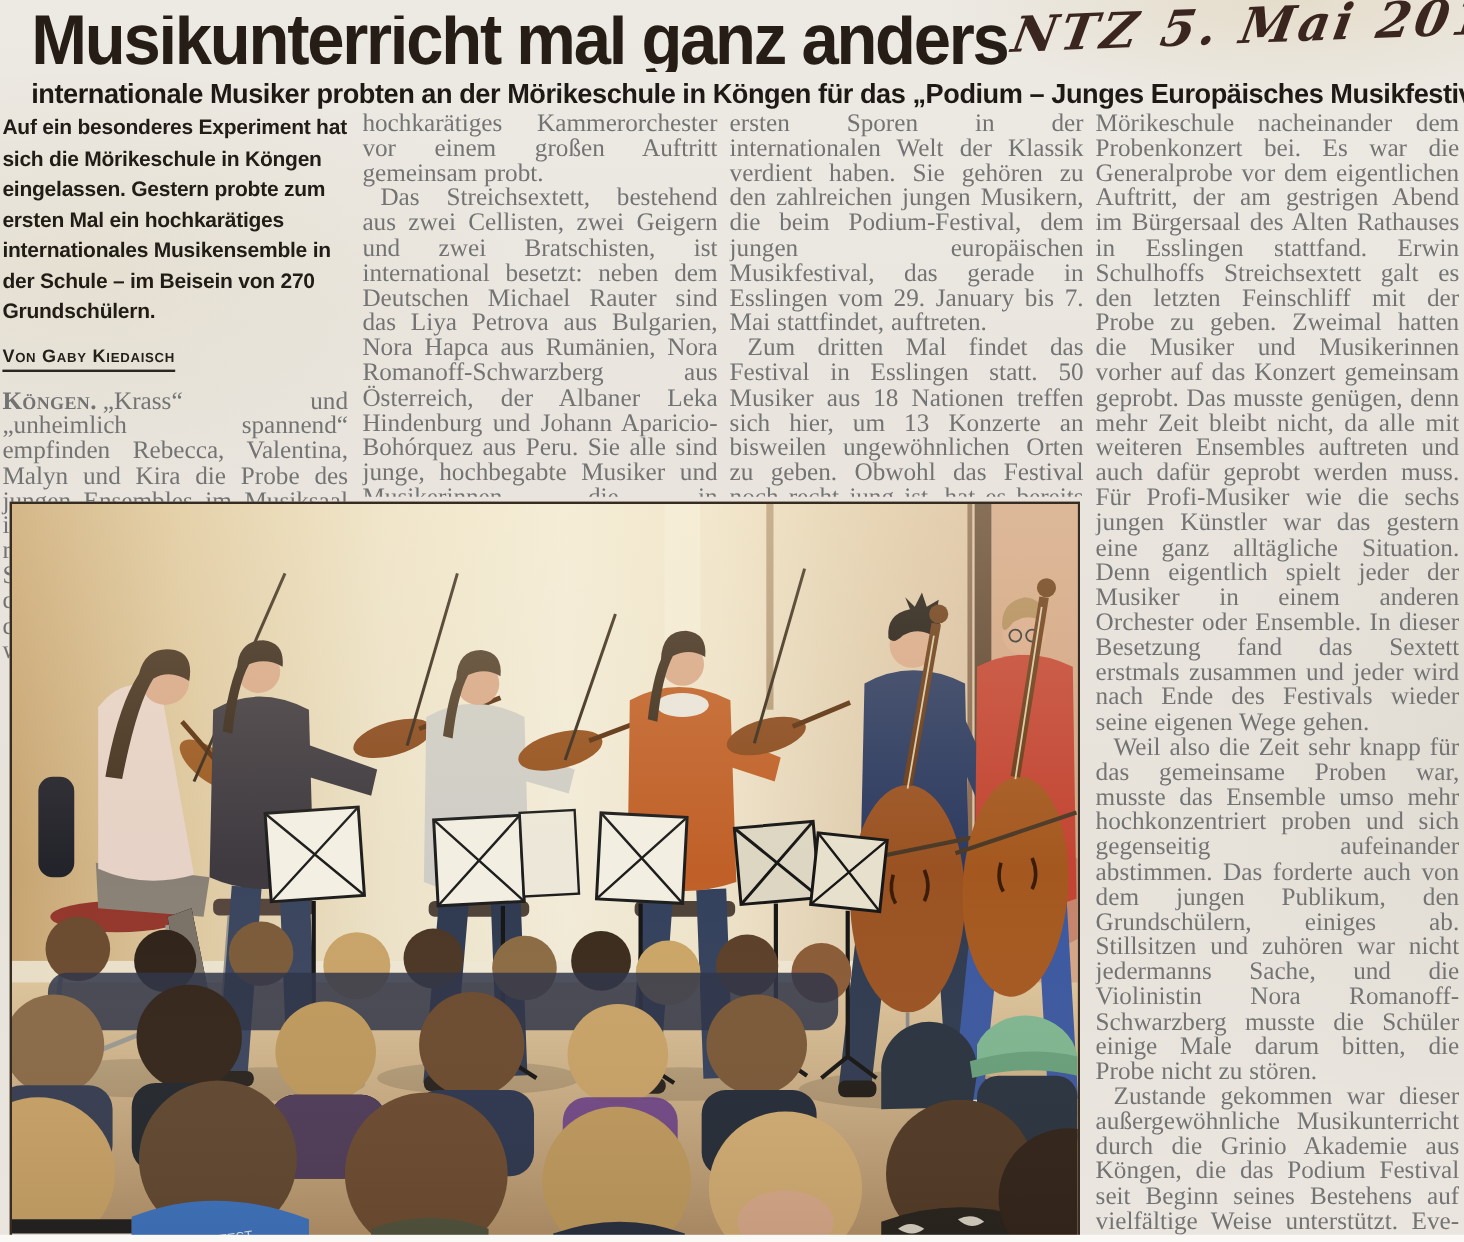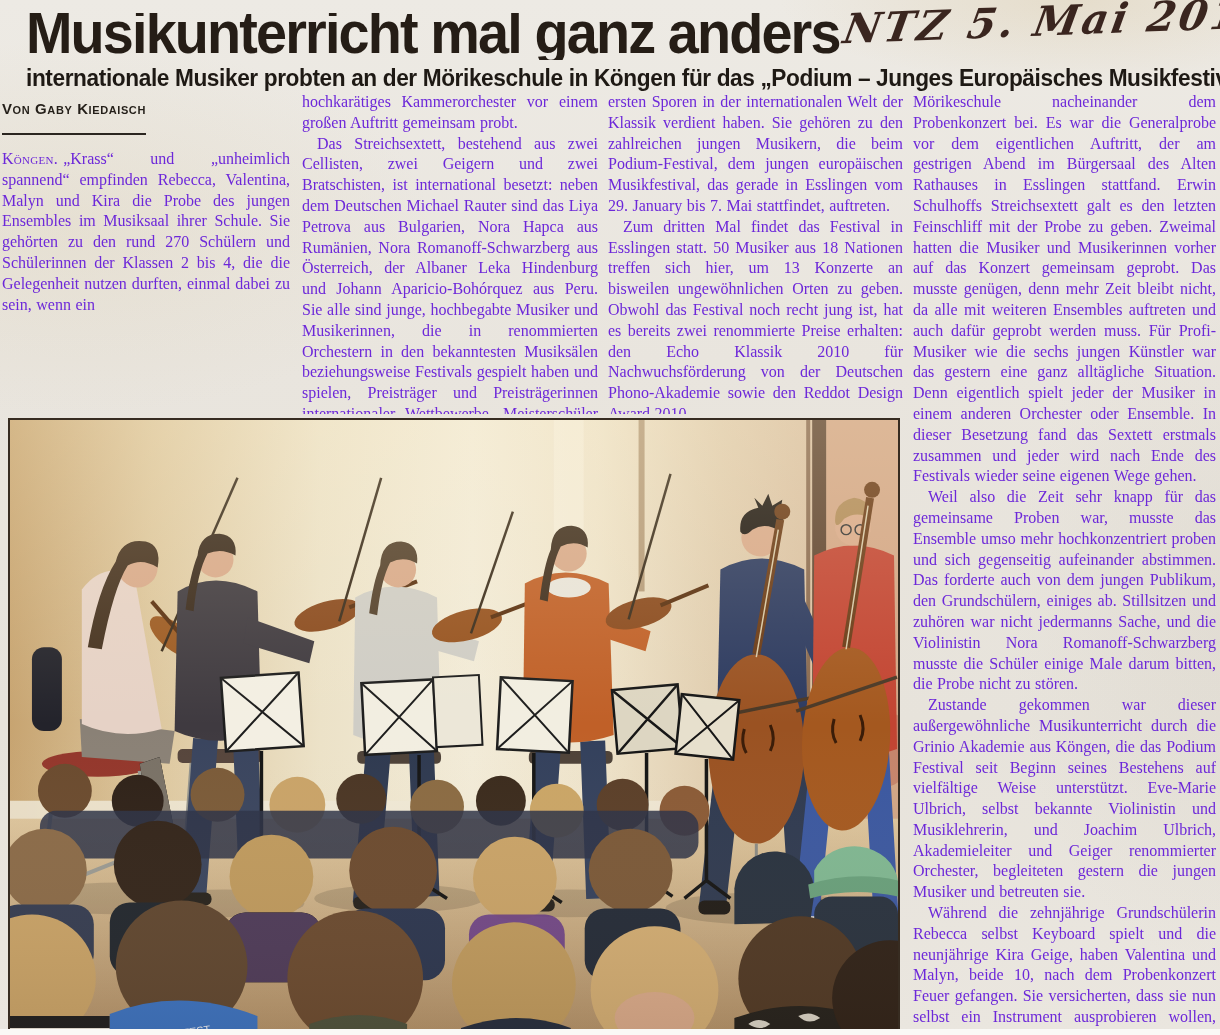--- a/index.html
+++ b/index.html
@@ -42,28 +42,28 @@
   .col2{left:302px;width:296px;height:322px;overflow:hidden;}
   .col3{left:608px;width:295px;height:322px;overflow:hidden;}
   .col4{left:913px;width:303px;height:941px;overflow:hidden;}
   .lead{
     margin:2px 0 8px 0;font-family:"Liberation Sans",sans-serif;font-weight:700;
     font-size:17.5px;line-height:25.5px;letter-spacing:-.2px;color:#211c16;text-align:left;
   }
   .byline{
     display:inline-block;margin:8px 0 14px 0;font-family:"Liberation Sans",sans-serif;
     font-weight:700;font-variant:small-caps;font-size:15px;letter-spacing:.6px;
-    border-bottom:2px solid #2b2username5242;border-bottom:2px solid #2b2620;padding-bottom:16px;color:#241f19;
+    border-bottom:2px solid #2b2username5242;border-bottom:2px solid #2b2620;padding-bottom:2px;color:#241f19;
   }
   .body-p{
-    margin:0;font-size:16px;line-height:20.8px;text-align:justify;
-    color:#6d28d9;word-spacing:.5px;
+    margin:0;font-size:21px;line-height:20.8px;text-align:justify;
+    color:#737373;word-spacing:.5px;
   }
   .body-p.indent{text-indent:15px;}
-  .dateline{font-weight:400;font-variant:small-caps;letter-spacing:.3px;margin-right:5px;}
+  .dateline{font-weight:700;font-variant:small-caps;letter-spacing:.3px;margin-right:5px;}
   
   .photo{
     position:absolute;left:8px;top:326px;width:888px;height:610px;margin:0;
     border:2px solid #372c21;box-sizing:content-box;background:#e8dcbf;
   }
   .photo svg{display:block;width:100%;height:100%;}
   .bottom-strip{position:absolute;left:0;bottom:0;width:1220px;height:6px;background:#faf9f6;}
 </style>
 </head>
 <body>
@@ -74,20 +74,21 @@
     <div class="headline-clip">
       <h1 class="headline">Musikunterricht mal ganz anders</h1>
     </div>
     <div class="handnote">NTZ 5. Mai 2011</div>
     <h2 class="subheadline">internationale Musiker probten an der Mörikeschule in Köngen für das „Podium – Junges Europäisches Musikfestival Esslingen“</h2>
   </div>
 
   <div class="content">
 
     <div class="col col1">
+      <p class="lead">Auf ein besonderes Experiment hat sich die Mörikeschule in Köngen eingelassen. Gestern probte zum ersten Mal ein hochkarätiges internationales Musikensemble in der Schule – im Beisein von 270 Grundschülern.</p>
       <div class="byline">Von Gaby Kiedaisch</div>
       <p class="body-p"><span class="dateline">Köngen.</span><span>„Krass“ und „unheimlich spannend“ empfinden Rebecca, Valentina, Malyn und Kira die Probe des jungen Ensembles im Musiksaal ihrer Schule. Sie gehörten zu den rund 270 Schülern und Schülerinnen der Klassen 2 bis 4, die die Gelegenheit nutzen durften, einmal dabei zu sein, wenn ein</span></p>
     </div>
 
     <div class="col col2">
       <p class="body-p">hochkarätiges Kammerorchester vor einem großen Auftritt gemeinsam probt.</p>
       <p class="body-p indent">Das Streichsextett, bestehend aus zwei Cellisten, zwei Geigern und zwei Bratschisten, ist international besetzt: neben dem Deutschen Michael Rauter sind das Liya Petrova aus Bulgarien, Nora Hapca aus Rumänien, Nora Romanoff-Schwarzberg aus Österreich, der Albaner Leka Hindenburg und Johann Aparicio-Bohórquez aus Peru. Sie alle sind junge, hochbegabte Musiker und Musikerinnen, die in renommierten Orchestern in den bekanntesten Musiksälen beziehungsweise Festivals gespielt haben und spielen, Preisträger und Preisträgerinnen internationaler Wettbewerbe, Meisterschüler und Meisterschülerinnen, die auf unterschiedliche Weise ihre</p>
     </div>
 
     <div class="col col3">

